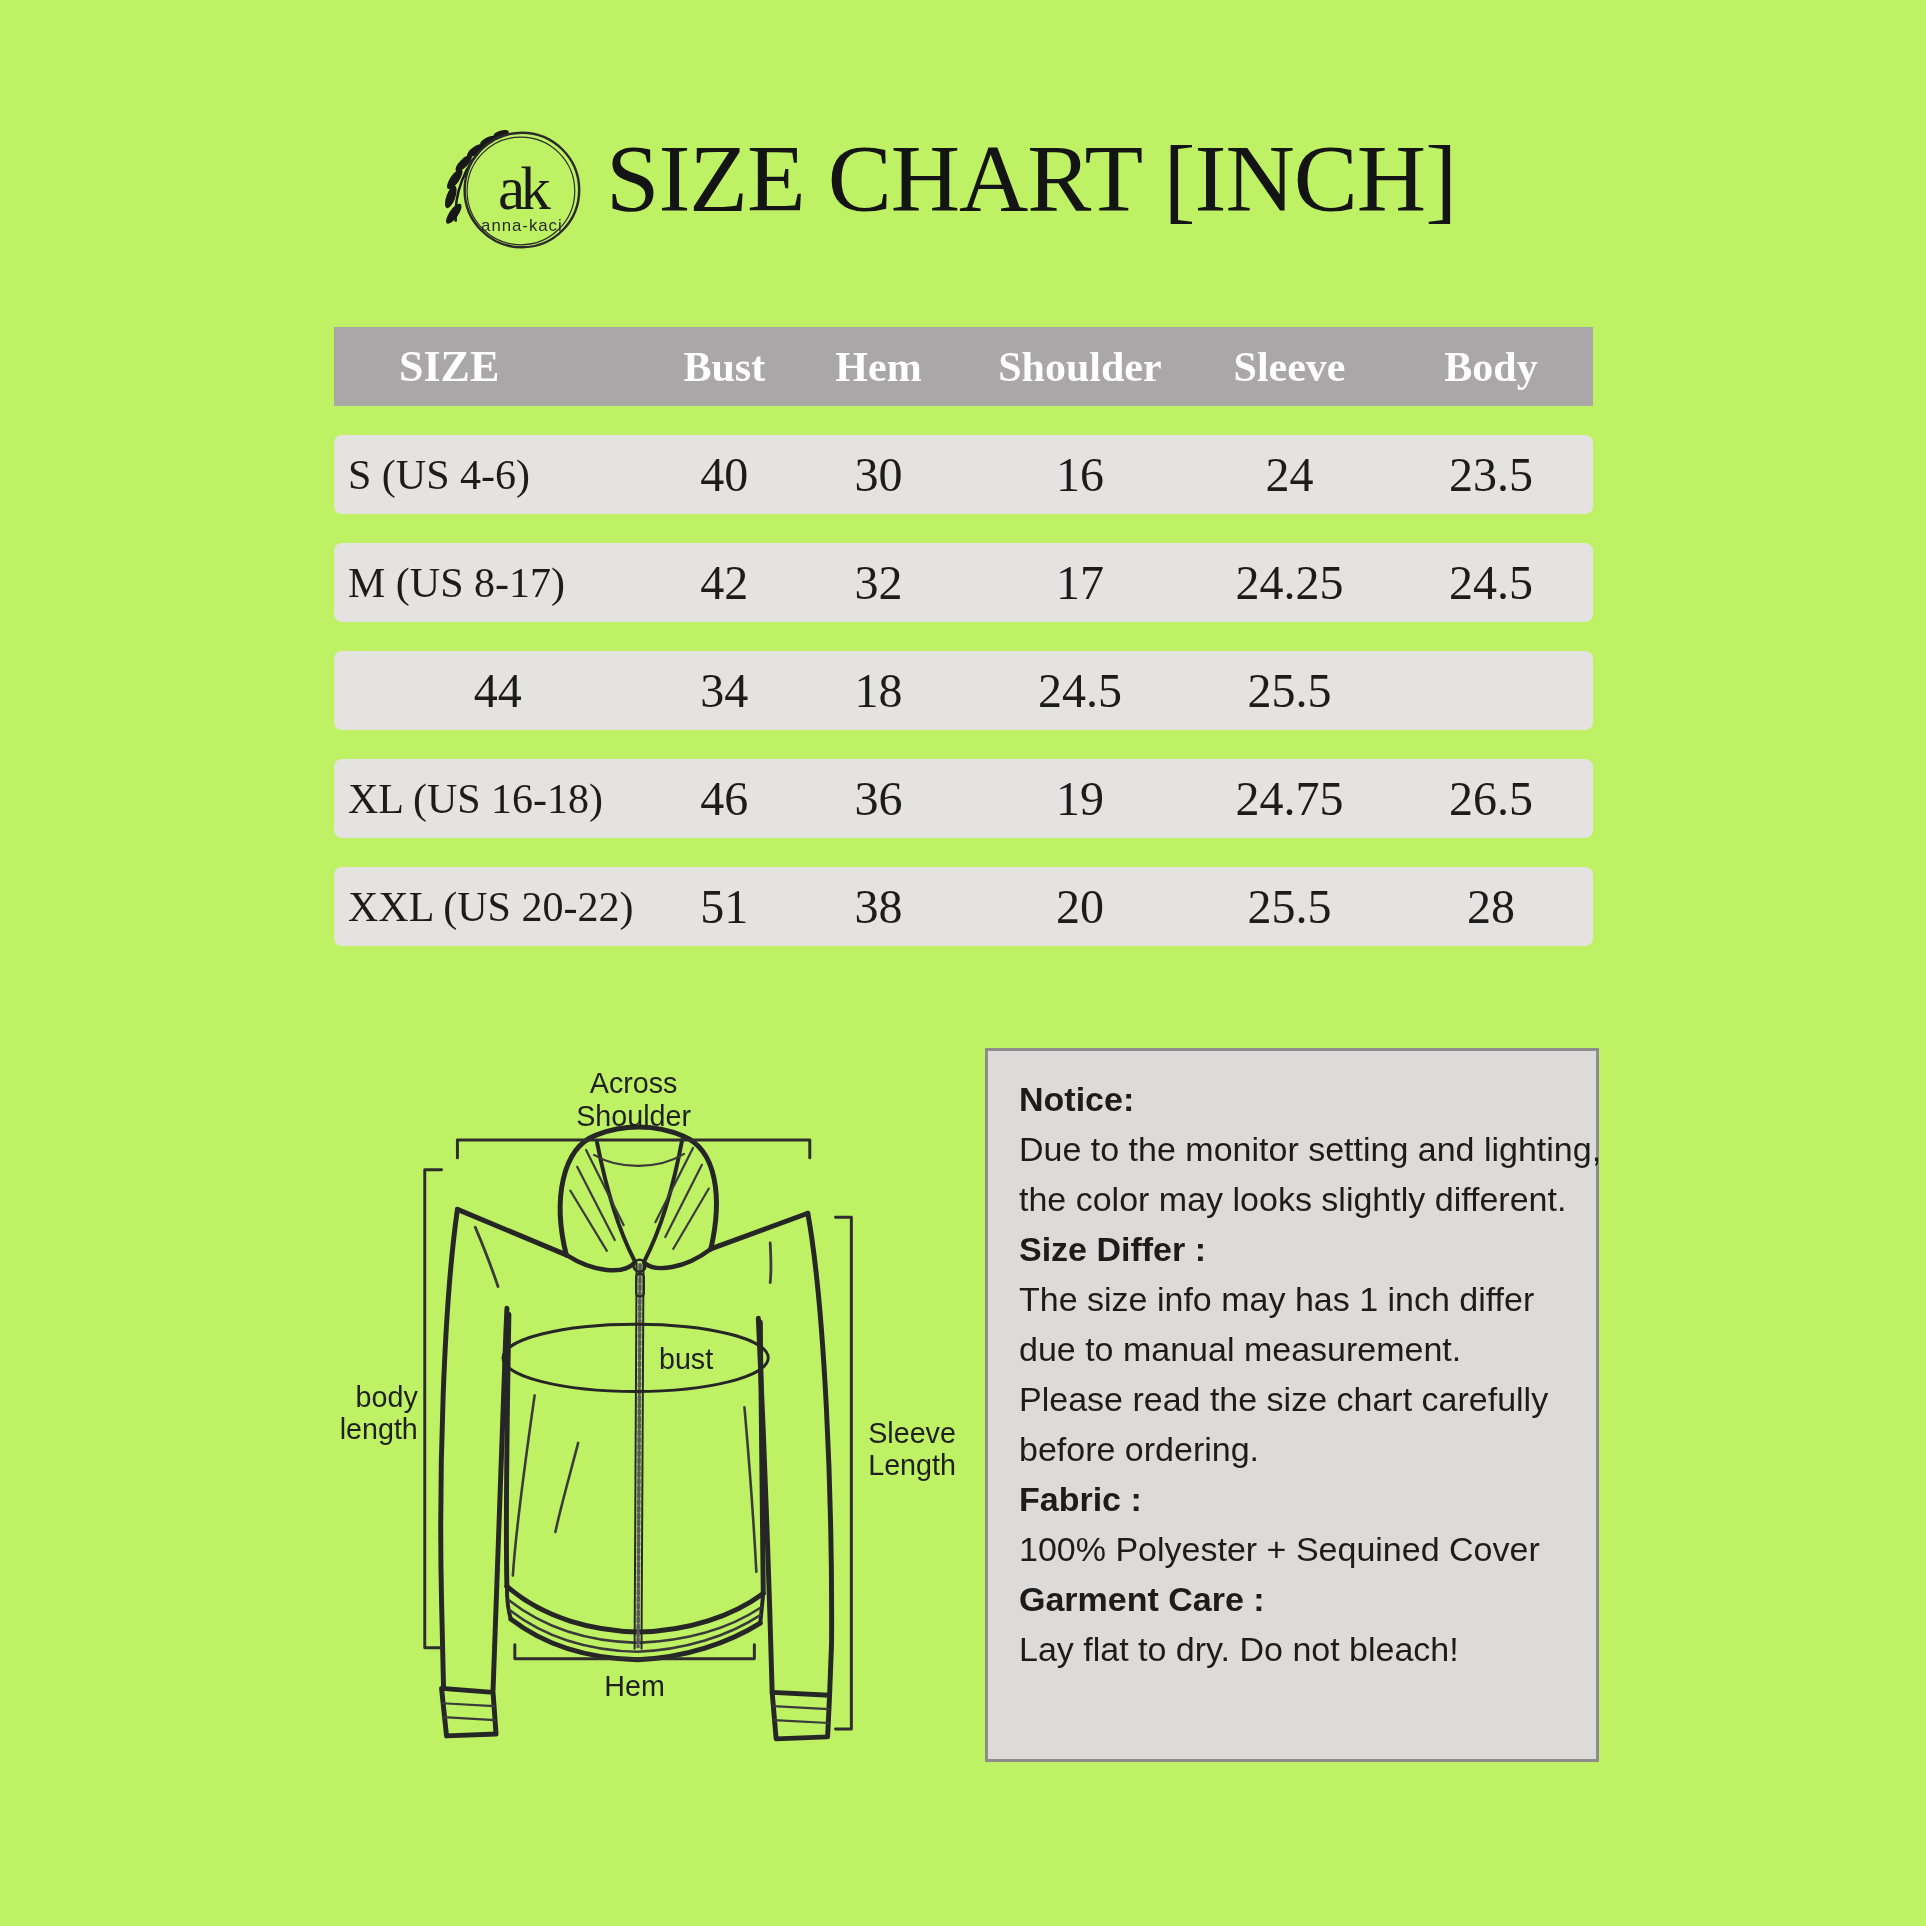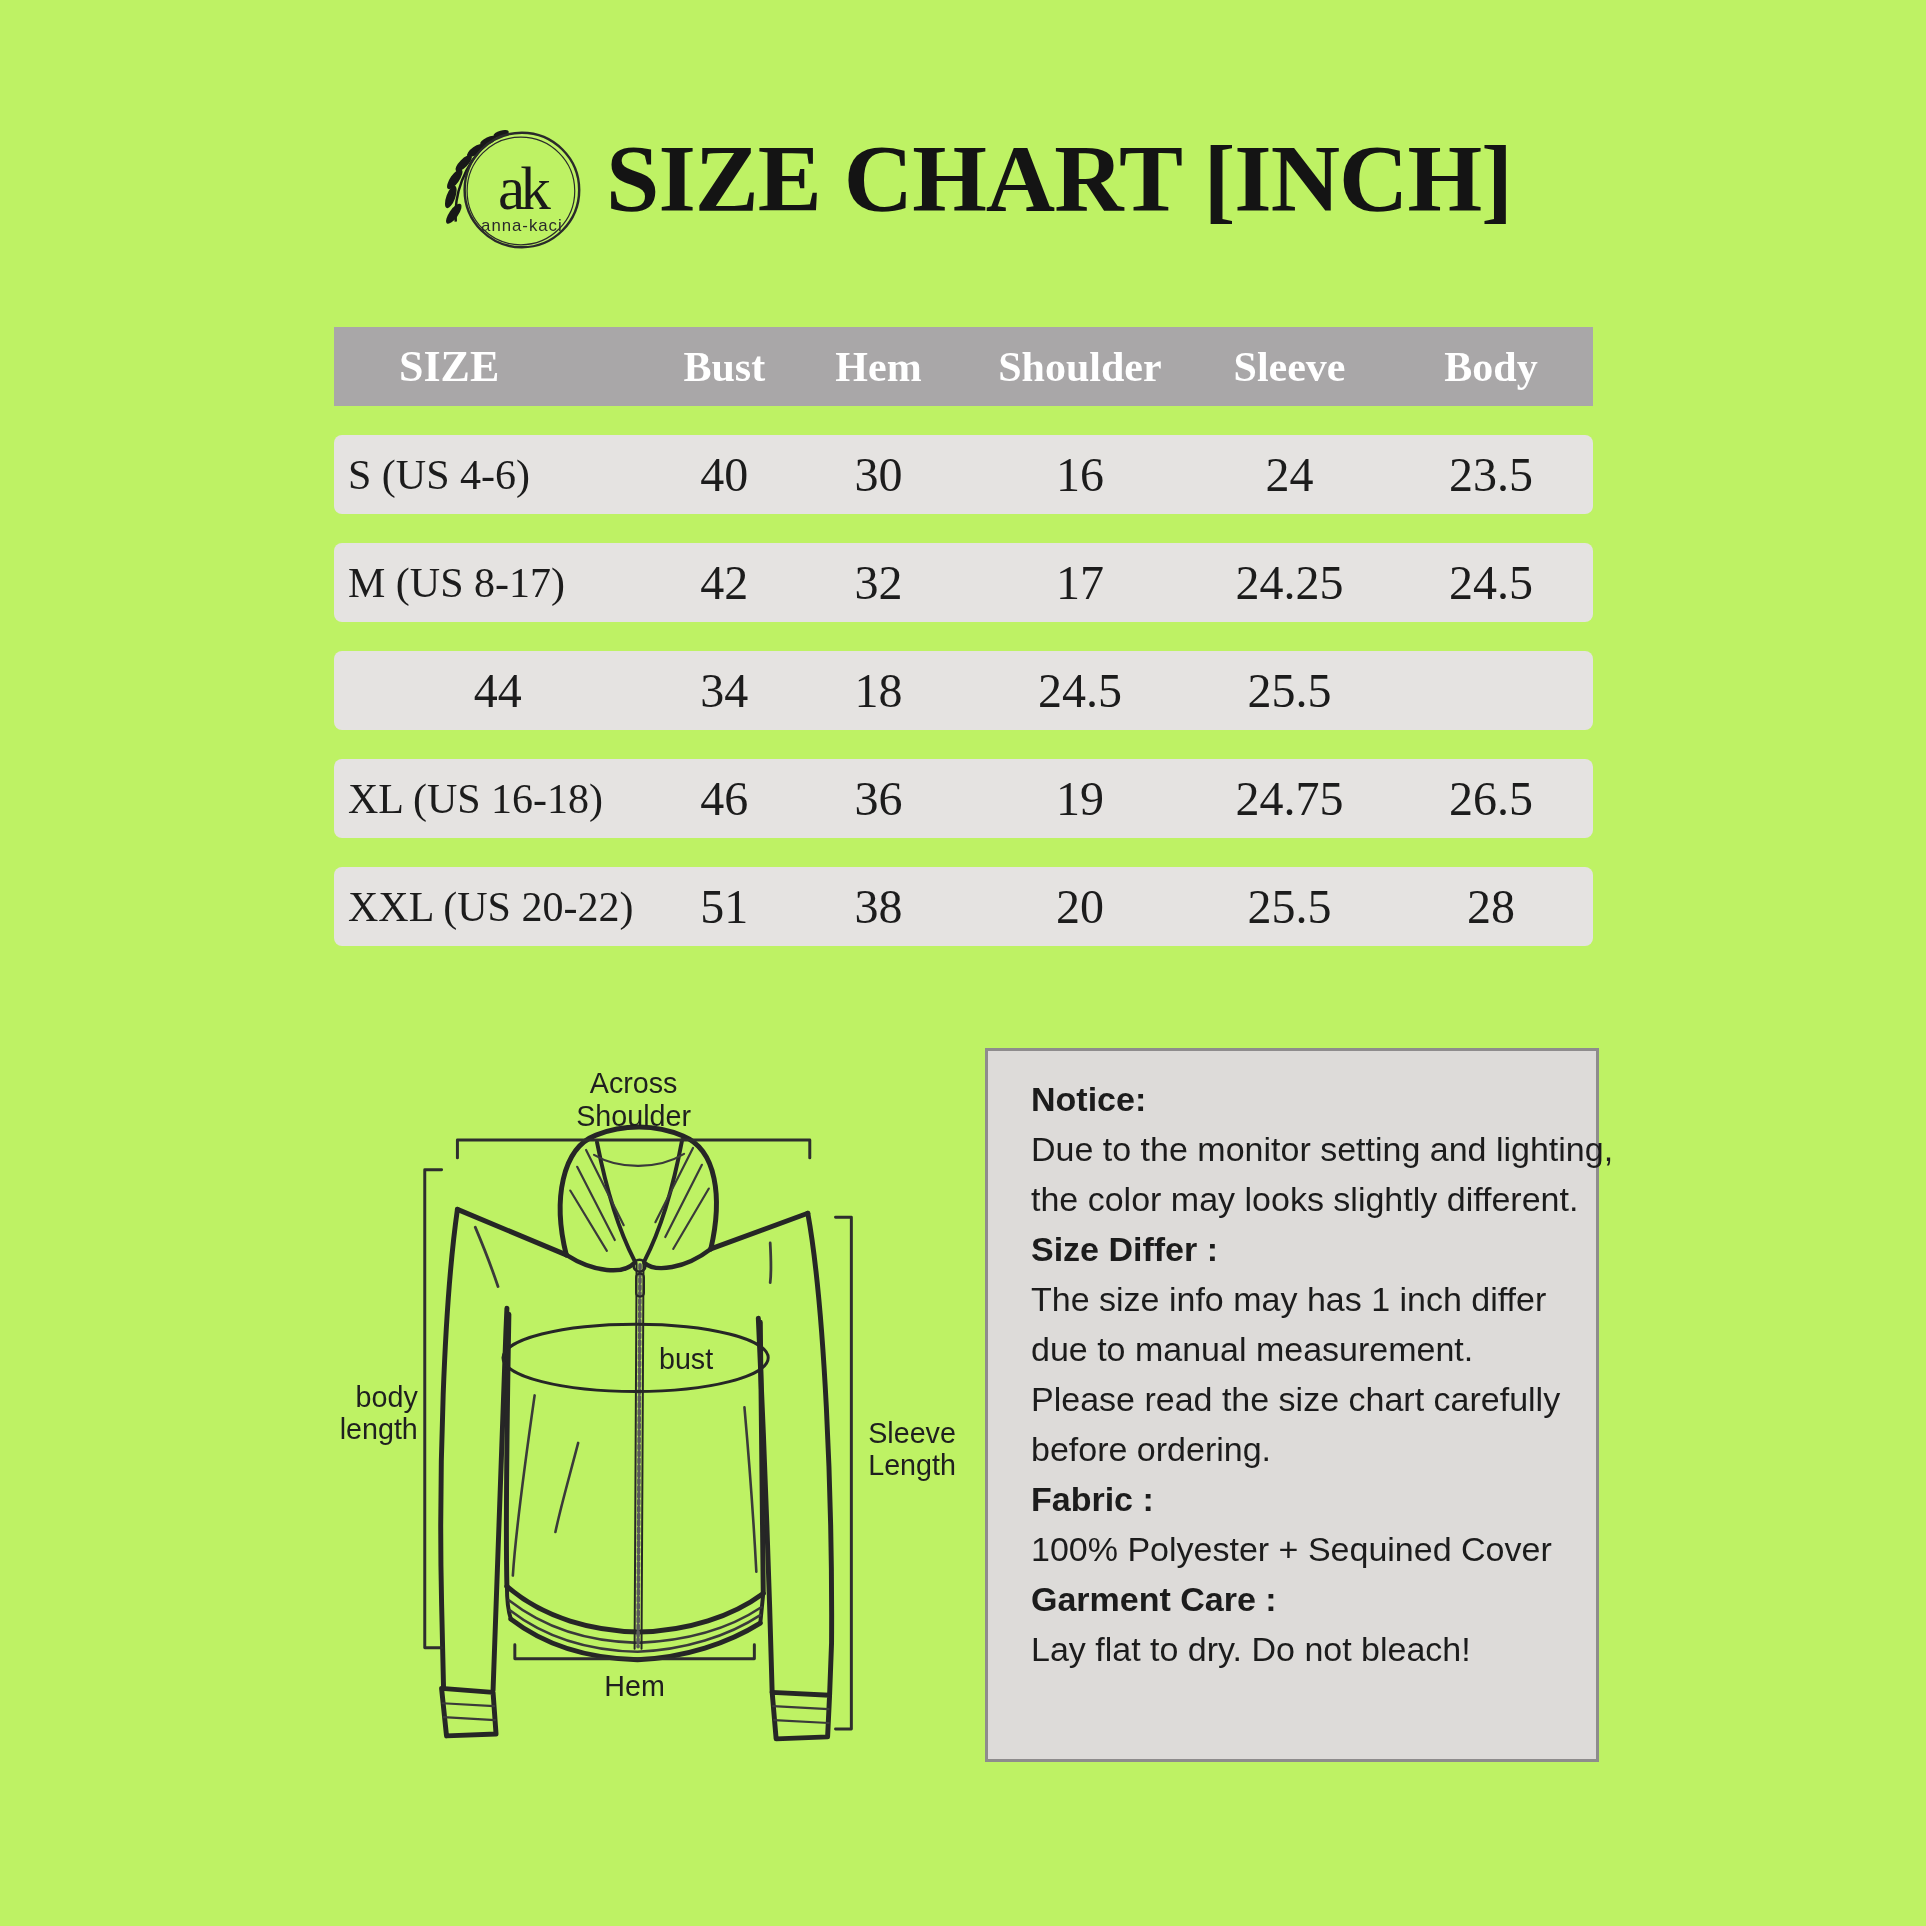--- a/index.html
+++ b/index.html
@@ -2,21 +2,21 @@
 <html><head>
 <meta charset="utf-8">
 <style>
   html,body{margin:0;padding:0;background:#ffffff;}
   .canvas{position:relative;width:1927px;height:1927px;background:#bef264;overflow:hidden;
           font-family:"Liberation Serif",serif;color:#1c1c1c;}
 
   
   .logo{position:absolute;left:426px;top:111px;}
   .title{position:absolute;left:606px;top:123px;width:891px;
-         font-family:"Liberation Serif",serif;font-weight:700;font-size:96px;
+         font-family:"Liberation Serif",serif;font-weight:400;font-size:96px;
          letter-spacing:-1px;color:#141414;white-space:nowrap;}
 
   
   .size-table{position:absolute;left:334px;top:327px;width:1259px;}
   .trow{display:grid;grid-template-columns:26% 10% 14.5% 17.5% 15.8% 16.2%;
         align-items:center;height:79px;}
   .thead{background:#a9a7a8;color:#ffffff;font-weight:700;font-size:42px;}
   .tbody{background:#e5e3e1;margin-top:29px;font-size:48px;color:#1c1c1c;border-radius:8px;}
   .cell{text-align:center;}
   .cell.first{text-align:left;padding-left:14px;font-size:42px;}
@@ -24,21 +24,21 @@
 
   
   .diagram{position:absolute;left:297px;top:1049px;}
   .dlabel{font-family:"Liberation Sans",sans-serif;font-size:29px;fill:#1f1f1f;}
 
   
   .notice{position:absolute;left:985px;top:1048px;width:614px;height:714px;
           box-sizing:border-box;background:#dddbd9;border:3px solid #8e8c8d;
           padding:23px 20px 0 31px;font-family:"Liberation Sans",sans-serif;
           font-size:34px;color:#1c1c1c;}
-  .nline{height:50px;line-height:50px;white-space:nowrap;margin-left:12px;}
+  .nline{height:50px;line-height:50px;white-space:nowrap;}
   .nline.bold{font-weight:700;}
 </style>
 </head>
 <body>
 
 <div class="canvas">
 
   <svg class="logo" width="178" height="158" viewBox="0 0 180 160">
     <g fill="#181818" stroke="none">
       <path d="M30,112 C28,85 38,55 62,32" fill="none" stroke="#181818" stroke-width="2.5"></path>

